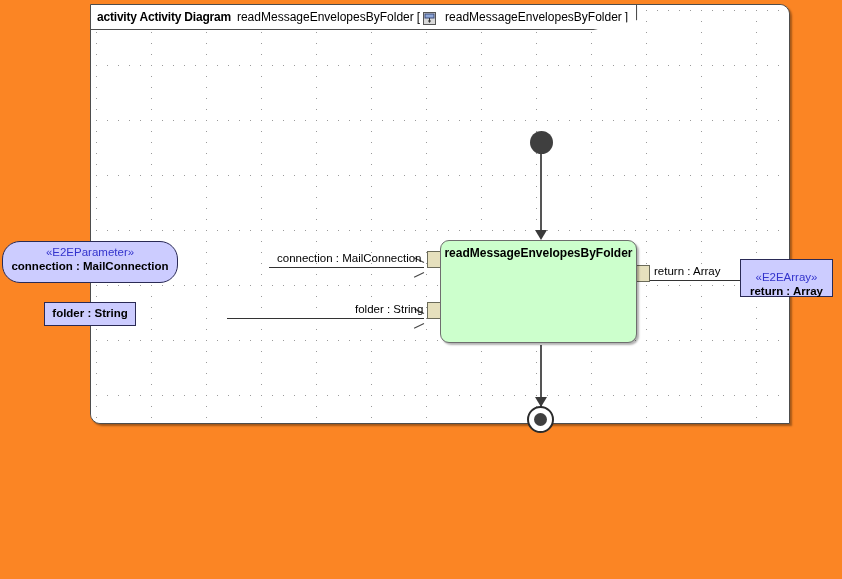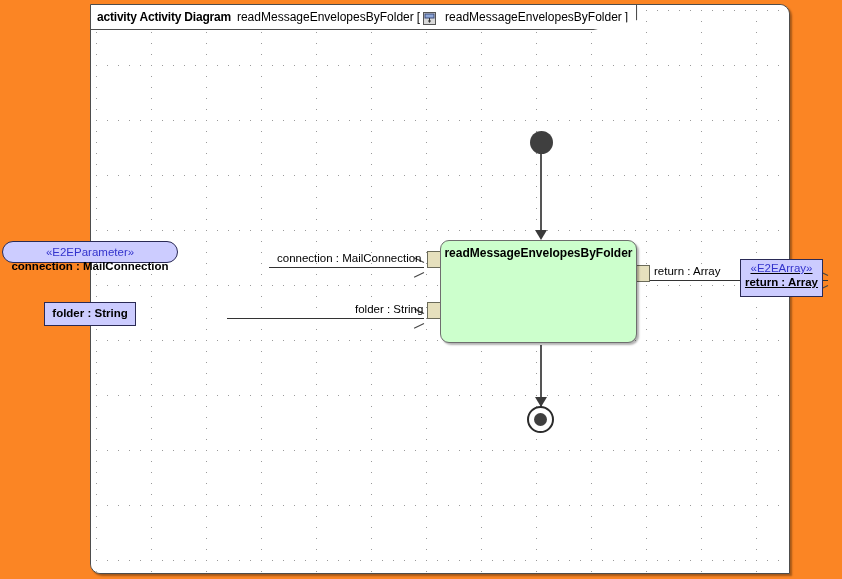--- a/index.html
+++ b/index.html
@@ -14,21 +14,21 @@
     overflow: hidden;
     position: relative;
   }
 
   
   #diagram-frame {
     position: absolute;
     left: 90px;
     top: 4px;
     width: 700px;
-    height: 570px;
+    height: 420px;
     background: #ffffff;
     border: 1px solid #4d4d4d;
     border-radius: 0 10px 0 10px;
     box-sizing: border-box;
     box-shadow: 2px 2px 2px rgba(0,0,0,0.35);
   }
 
   
   #grid-layer {
     position: absolute;
@@ -151,38 +151,37 @@
     font-weight: bold;
     color: #000;
     line-height: 14px;
     display: block;
   }
 
   #node-connection {
     left: 2px;
     top: 241px;
     width: 176px;
-    height: 22px;
+    height: 42px;
     padding-top: 3px;
     border-radius: 18px;
   }
   #node-folder {
     left: 44px;
     top: 302px;
     width: 92px;
     height: 24px;
     padding-top: 3px;
   }
   #node-return {
     left: 740px;
     top: 259px;
-    width: 83px;
+    width: 93px;
     height: 38px;
-    padding-top: 1px;
-    text-decoration: underline;
+    padding-top: 10px;
   }
 
   
   #initial-node {
     position: absolute;
     left: 439px;
     top: 126px;
     width: 23px;
     height: 23px;
     border-radius: 50%;

